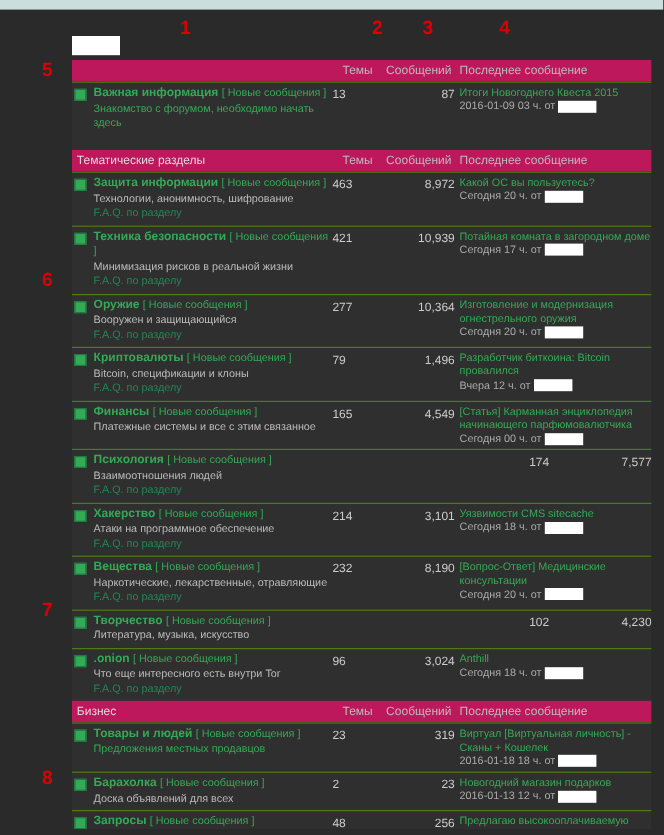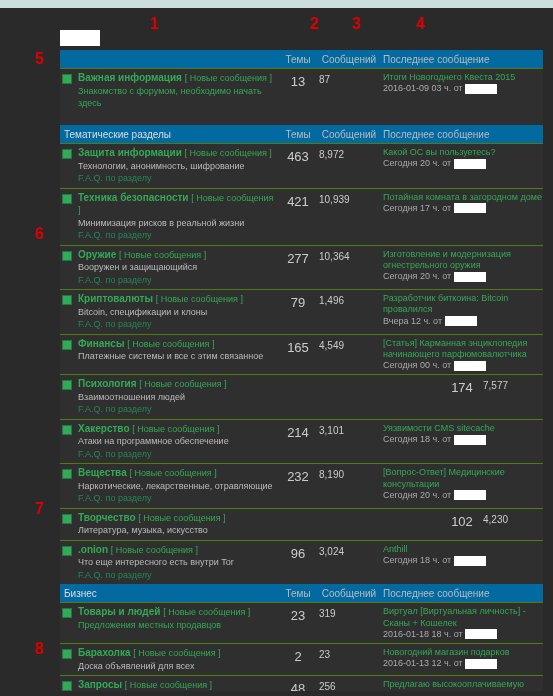--- a/index.html
+++ b/index.html
@@ -1,34 +1,34 @@
 <!DOCTYPE html>
 <html><head>
 <meta charset="utf-8">
 <style>
   html,body{margin:0;padding:0;background:#2a2a2a;font-family:Verdana,Arial,sans-serif;font-size:10px;color:#ccc}
   .page{width:553px;height:696px;position:relative;background:#2a2a2a;overflow:hidden}
   .annot{position:absolute;color:#d00;font-weight:bold;font-size:16px;z-index:50;font-family:Arial}
   .forum-wrap{position:absolute;left:60px;top:50px;right:10px;bottom:5px;overflow:hidden}
-  .cat-hdr{display:flex;align-items:center;background:#0369a1;color:#bbb;font-size:10px;height:18px}
+  .cat-hdr{display:flex;align-items:center;background:#be185d;color:#bbb;font-size:10px;height:18px}
   .cat-title{flex:1;padding-left:4px;font-weight:normal;color:#ddd}
   .col-topics{width:42px;text-align:center}
   .col-posts{width:60px;text-align:center}
   .col-last{width:160px;padding-left:4px;font-size:10px}
   .row{display:flex;align-items:flex-start;padding:3px 0;border-top:1px solid #4d7c0f;background:#2f2f2f}
   .row .ic{width:14px;display:flex;justify-content:center;padding-top:2px}
   .row .ic span{display:block;width:8px;height:8px;background:#3a5;border:1px solid #274}
   .row .main{flex:1;padding-left:4px;line-height:1.25}
   .f-title{color:#3a5;font-weight:bold;text-decoration:none;font-size:10px}
   .new-posts{color:#3a5;font-size:9px}
   .sub{color:#bbb;font-size:9px}
   .sub2{color:#3a5;font-size:9px}
   .faq{color:#285;font-size:9px}
-  .row .num{width:42px;text-align:center;color:#ccc;font-size:13px;padding-top:2px}
-  .row .num2{width:60px;text-align:left;color:#ccc;font-size:10px;padding-top:2px}
+  .row .num{width:42px;color:#ccc;font-size:10px;padding-top:2px}
+  .row .num2{width:60px;text-align:right;color:#ccc;font-size:10px;padding-top:2px}
   .row .last{width:160px;font-size:9px;padding-left:4px;line-height:1.25}
   .last .t1{color:#3a5}
   .last .t2{color:#aaa}
   .redact{display:inline-block;background:#fff;color:#fff;width:32px;height:10px;vertical-align:middle}
   .topbar{position:absolute;left:0;right:0;top:0;height:8px;background:#cdd}
   .whitebox{position:absolute;left:60px;top:30px;width:40px;height:16px;background:#fff}
 </style>
 </head>
 <body>
 <div class="page">

